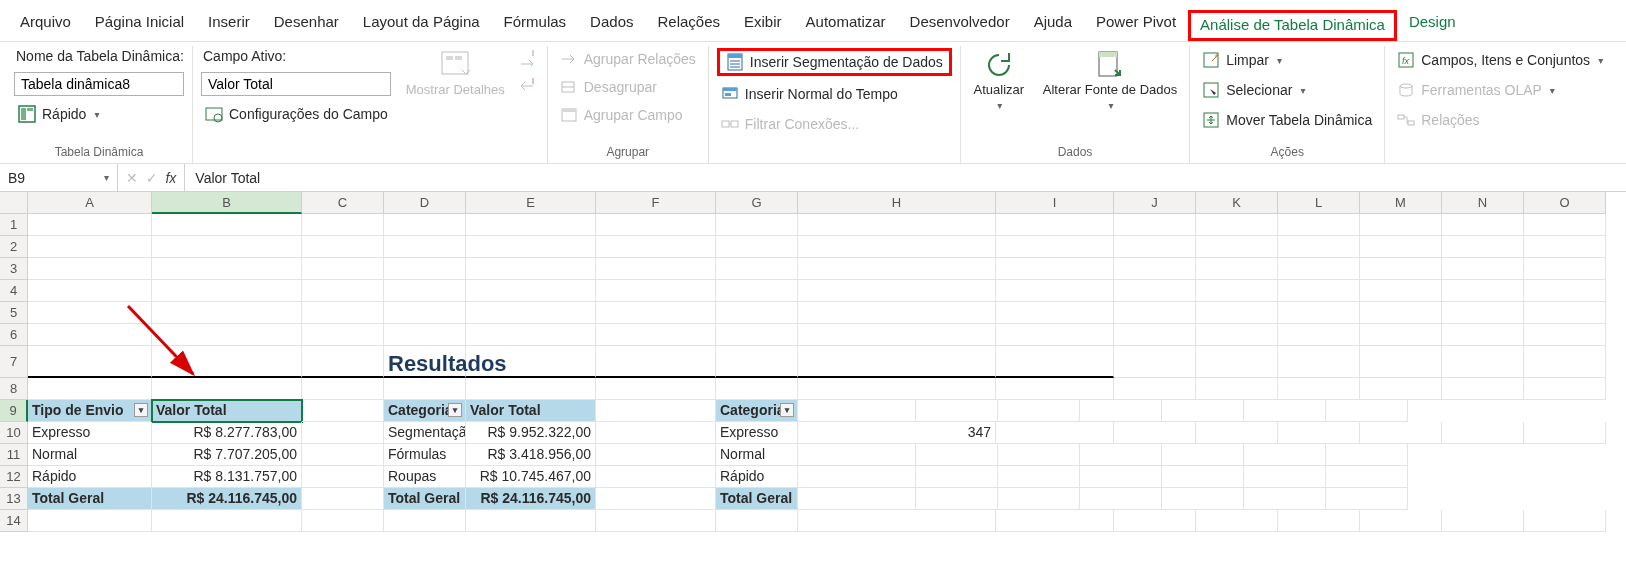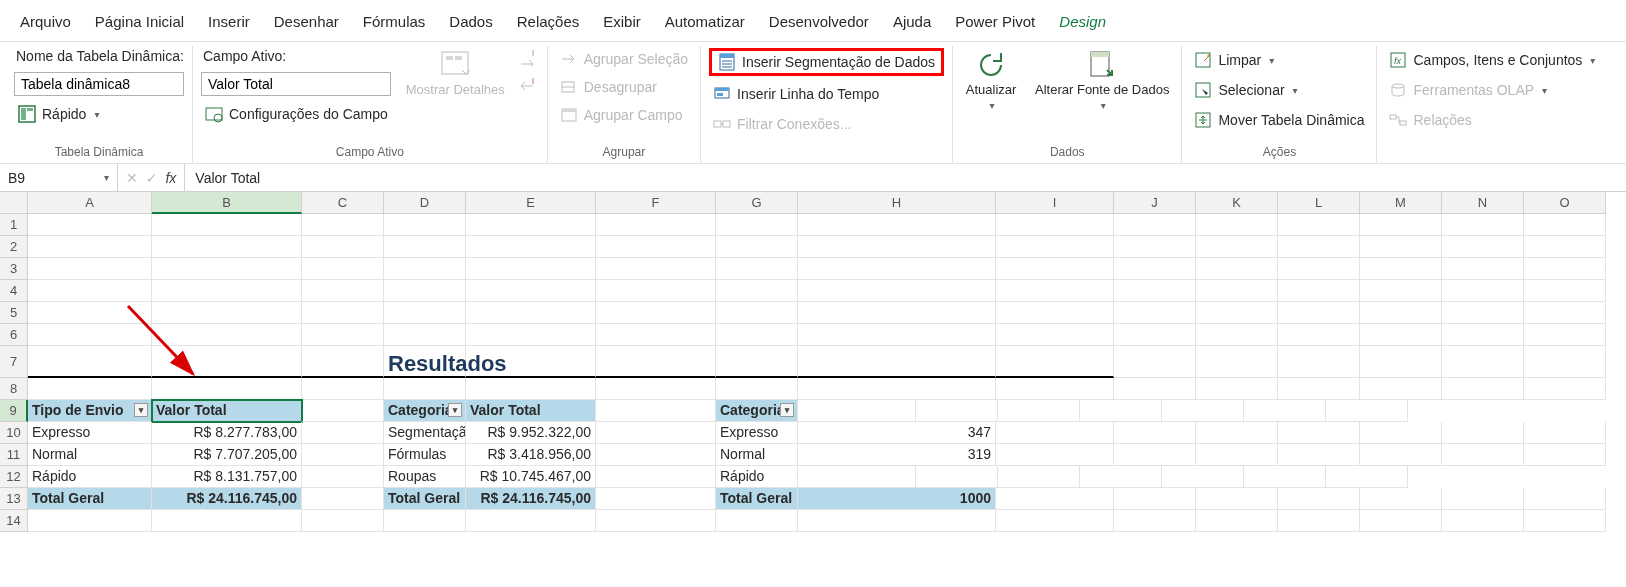--- a/index.html
+++ b/index.html
@@ -33,21 +33,21 @@
     border-bottom:1px solid var(--ribbon-sep);
     height:42px;
     white-space:nowrap;
   }
   .tab{
     padding:6px 12px 8px;
     cursor:pointer;
     border-bottom:3px solid transparent;
     font-size:15px;
   }
-  .tab.active{color:var(--excel-green);font-style:italic;}
+  .tab.active{color:var(--excel-green);}
   .tab.highlight{
     color:var(--excel-green);
     border:3px solid var(--ribbon-red);
     padding:3px 9px 5px;
     margin-bottom:0;
     font-weight:500;
   }
   
   .ribbon{
     display:flex;
@@ -193,28 +193,30 @@
   }
 </style>
 </head>
 <body>
 
 <div class="tabs" id="tabs-row">
     <div class="tab">Arquivo</div>
     <div class="tab">Página Inicial</div>
     <div class="tab">Inserir</div>
     <div class="tab">Desenhar</div>
+    <div class="tab">Layout da Página</div>
     <div class="tab">Fórmulas</div>
     <div class="tab">Dados</div>
     <div class="tab">Relações</div>
     <div class="tab">Exibir</div>
     <div class="tab">Automatizar</div>
     <div class="tab">Desenvolvedor</div>
     <div class="tab">Ajuda</div>
     <div class="tab">Power Pivot</div>
+    <div class="tab highlight">Análise de Tabela Dinâmica</div>
     <div class="tab active">Design</div>
   </div>
 
 <div class="ribbon">
 
   <div class="group">
     <div class="group-body">
       <div class="rb-stack">
         <div class="rb-small-label">Nome da Tabela Dinâmica:</div>
         <input class="rb-input" value="Tabela dinâmica8" style="">
@@ -258,31 +260,30 @@
         <svg width="20" height="18">
             <path d="M2 16h12M14 16l-4-4M14 16l-4 4" stroke="#bdbdbd" fill="none"></path>
             <path d="M14 2v6" stroke="#8ab58a"></path>
           </svg>
         <svg width="20" height="18">
             <path d="M2 2h12M2 2l4 4M2 2l4-4" stroke="#bdbdbd" fill="none" transform="translate(0,8)"></path>
             <path d="M14 2v6" stroke="#c77"></path>
           </svg>
       </div>
     </div>
-    <div class="group-label">Campo Ativo</div>
   </div>
 
   <div class="group">
     <div class="group-body">
       <div class="rb-stack">
         <div class="rb-btn disabled">
           <svg width="18" height="16">
               <path d="M2 8h12l-4-4M14 8l-4 4" stroke="#bdbdbd" fill="none"></path>
             </svg>
-          <span>Agrupar Seleção</span>
+          <span>Agrupar Relações</span>
         </div>
         <div class="rb-btn disabled">
           <svg width="18" height="16">
               <rect x="2" y="3" width="12" height="10" fill="none" stroke="#bdbdbd"></rect>
               <line x1="2" y1="8" x2="14" y2="8" stroke="#bdbdbd"></line>
             </svg>
           <span>Desagrupar</span>
         </div>
         <div class="rb-btn disabled">
           <svg width="18" height="16">
@@ -308,21 +309,21 @@
               <line x1="4" y1="14" x2="14" y2="14" stroke="#2c6ba0"></line>
             </svg>
           <span>Inserir Segmentação de Dados</span>
         </div>
         <div class="rb-btn">
           <svg width="18" height="18">
               <rect x="2" y="3" width="14" height="10" fill="none" stroke="#2c6ba0"></rect>
               <rect x="2" y="3" width="14" height="3" fill="#5aa0d8"></rect>
               <rect x="4" y="8" width="6" height="3" fill="#5aa0d8"></rect>
             </svg>
-          <span>Inserir Linha do Tempo</span>
+          <span>Inserir Normal do Tempo</span>
         </div>
         <div class="rb-btn disabled">
           <svg width="18" height="18">
               <rect x="1" y="6" width="7" height="6" fill="none" stroke="#bdbdbd"></rect>
               <rect x="10" y="6" width="7" height="6" fill="none" stroke="#bdbdbd"></rect>
               <line x1="8" y1="9" x2="10" y2="9" stroke="#bdbdbd"></line>
             </svg>
           <span>Filtrar Conexões...</span>
         </div>
       </div>
@@ -633,21 +634,20 @@
       </div>
       <div class="row">
         <div class="rh">11</div>
         <div class="cell" style="width: 124px;">Normal</div>
         <div class="cell r" style="width: 150px;">R$    7.707.205,00</div>
         <div class="cell" style="width: 82px;"></div>
         <div class="cell" style="width: 82px;">Fórmulas</div>
         <div class="cell r" style="width: 130px;">R$    3.418.956,00</div>
         <div class="cell" style="width: 120px;"></div>
         <div class="cell" style="width: 82px;">Normal</div>
-        <div class="cell r" style="width: 198px;">319</div>
         <div class="cell" style="width: 118px;"></div>
         <div class="cell" style="width: 82px;"></div>
         <div class="cell" style="width: 82px;"></div>
         <div class="cell" style="width: 82px;"></div>
         <div class="cell" style="width: 82px;"></div>
         <div class="cell" style="width: 82px;"></div>
         <div class="cell" style="width: 82px;"></div>
       </div>
       <div class="row">
         <div class="rh">12</div>
@@ -668,21 +668,20 @@
       </div>
       <div class="row">
         <div class="rh">13</div>
         <div class="cell pt" style="width: 124px;">Total Geral</div>
         <div class="cell pt r" style="width: 150px;">R$  24.116.745,00</div>
         <div class="cell" style="width: 82px;"></div>
         <div class="cell pt" style="width: 82px;">Total Geral</div>
         <div class="cell pt r" style="width: 130px;">R$  24.116.745,00</div>
         <div class="cell" style="width: 120px;"></div>
         <div class="cell pt" style="width: 82px;">Total Geral</div>
-        <div class="cell pt r" style="width: 198px;">1000</div>
         <div class="cell" style="width: 118px;"></div>
         <div class="cell" style="width: 82px;"></div>
         <div class="cell" style="width: 82px;"></div>
         <div class="cell" style="width: 82px;"></div>
         <div class="cell" style="width: 82px;"></div>
         <div class="cell" style="width: 82px;"></div>
         <div class="cell" style="width: 82px;"></div>
       </div>
       <div class="row">
         <div class="rh">14</div>

